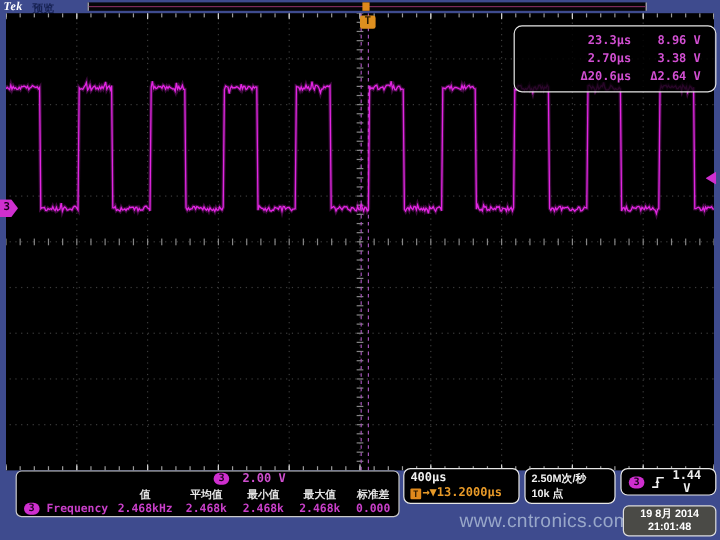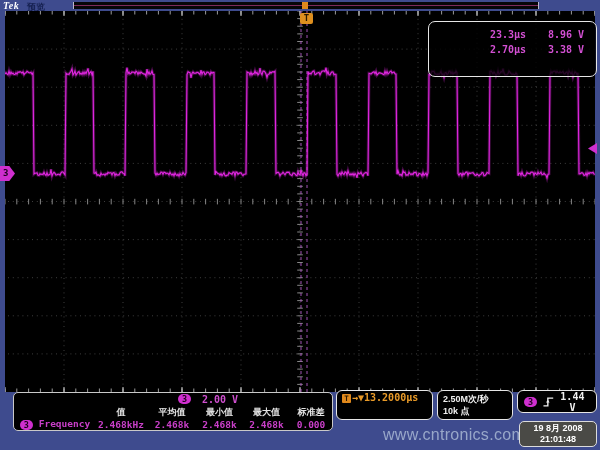--- a/index.html
+++ b/index.html
@@ -2145,20 +2145,24 @@
 
   <div id="cursorbox">
     <div class="cur-row">
       <span class="cur-t">23.3μs</span>
       <span class="cur-v">8.96 V</span>
     </div>
     <div class="cur-row">
       <span class="cur-t">2.70μs</span>
       <span class="cur-v">3.38 V</span>
     </div>
+    <div class="cur-row">
+      <span class="cur-t">Δ20.6μs</span>
+      <span class="cur-v">Δ2.64 V</span>
+    </div>
   </div>
 
   <div id="readoutbox">
     <div id="ch-scale-row">
       <span class="chbadge">3</span>
       <span id="ch-scale-val">2.00 V</span>
     </div>
     <div id="meas-grid">
       <div class="meas-row">
         <span class="meas-h"></span>
@@ -2173,20 +2177,21 @@
         <span class="meas-v">2.468kHz</span>
         <span class="meas-v">2.468k</span>
         <span class="meas-v">2.468k</span>
         <span class="meas-v">2.468k</span>
         <span class="meas-v">0.000</span>
       </div>
     </div>
   </div>
 
   <div id="hbox" class="infobox">
+    <div class="l1">400μs</div>
     <div class="l2">
         <span class="tchip">T</span>
         <span>→▼13.2000μs</span>
       </div>
   </div>
 
   <div id="abox" class="infobox">
     <div>2.50M次/秒</div>
     <div>10k 点</div>
   </div>
@@ -2195,17 +2200,17 @@
     <span class="chbadge">3</span>
     <svg width="13" height="12" viewBox="0 0 13 12">
       <path d="M1.5,10 L6,10 L6,2 L11.5,2" fill="none" stroke="#f0f0f0" stroke-width="1.4"></path>
       <polygon points="4.2,6.5 7.8,6.5 6,3.6" fill="#f0f0f0"></polygon>
     </svg>
     <span class="lvl">1.44 V</span>
   </div>
 
   <div id="watermark">www.cntronics.com</div>
   <div id="datebox">
-    <div class="d1">19 8月 2008</div>
+    <div class="d1">19 8月 2014</div>
     <div>21:01:48</div>
   </div>
 
 </div>
 
 </body></html>

